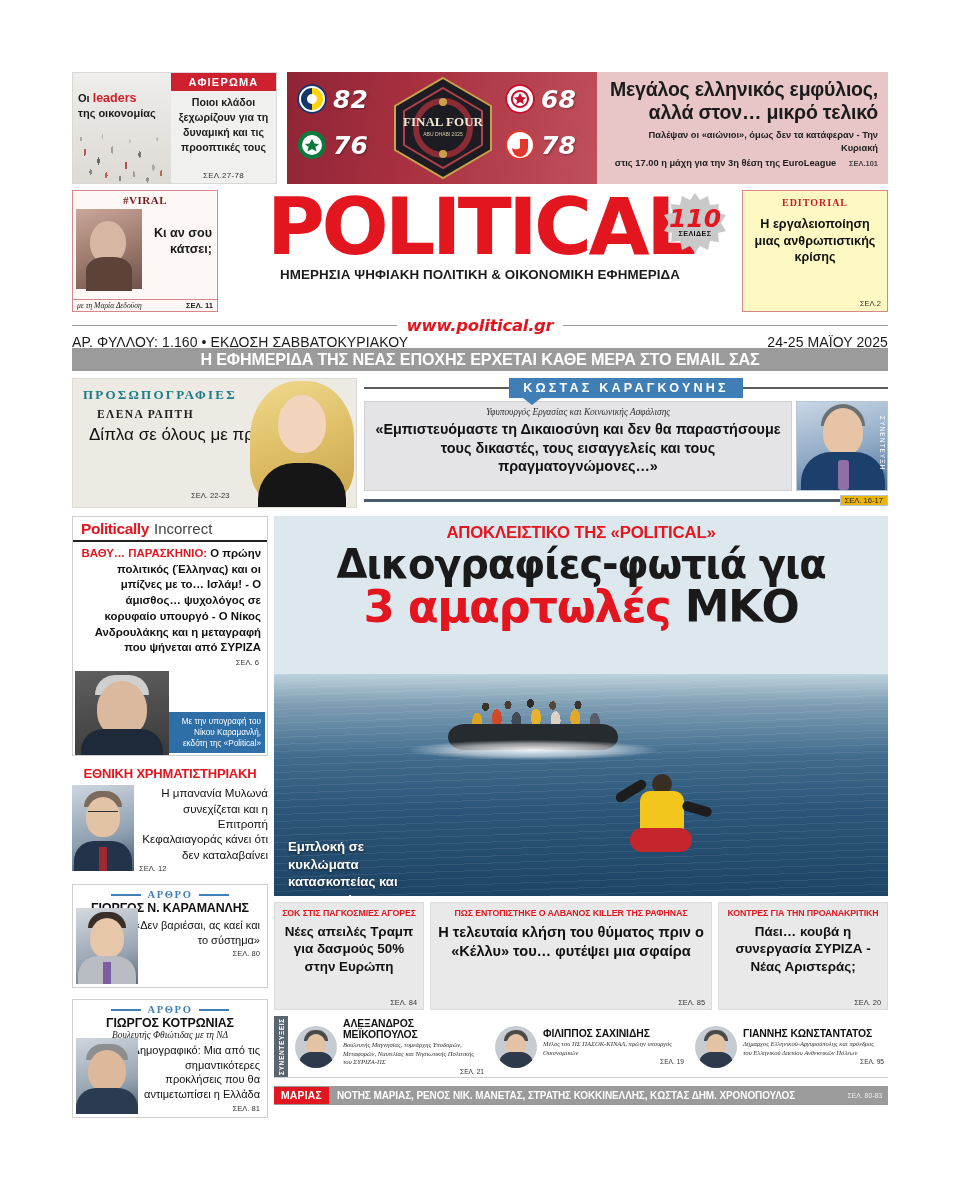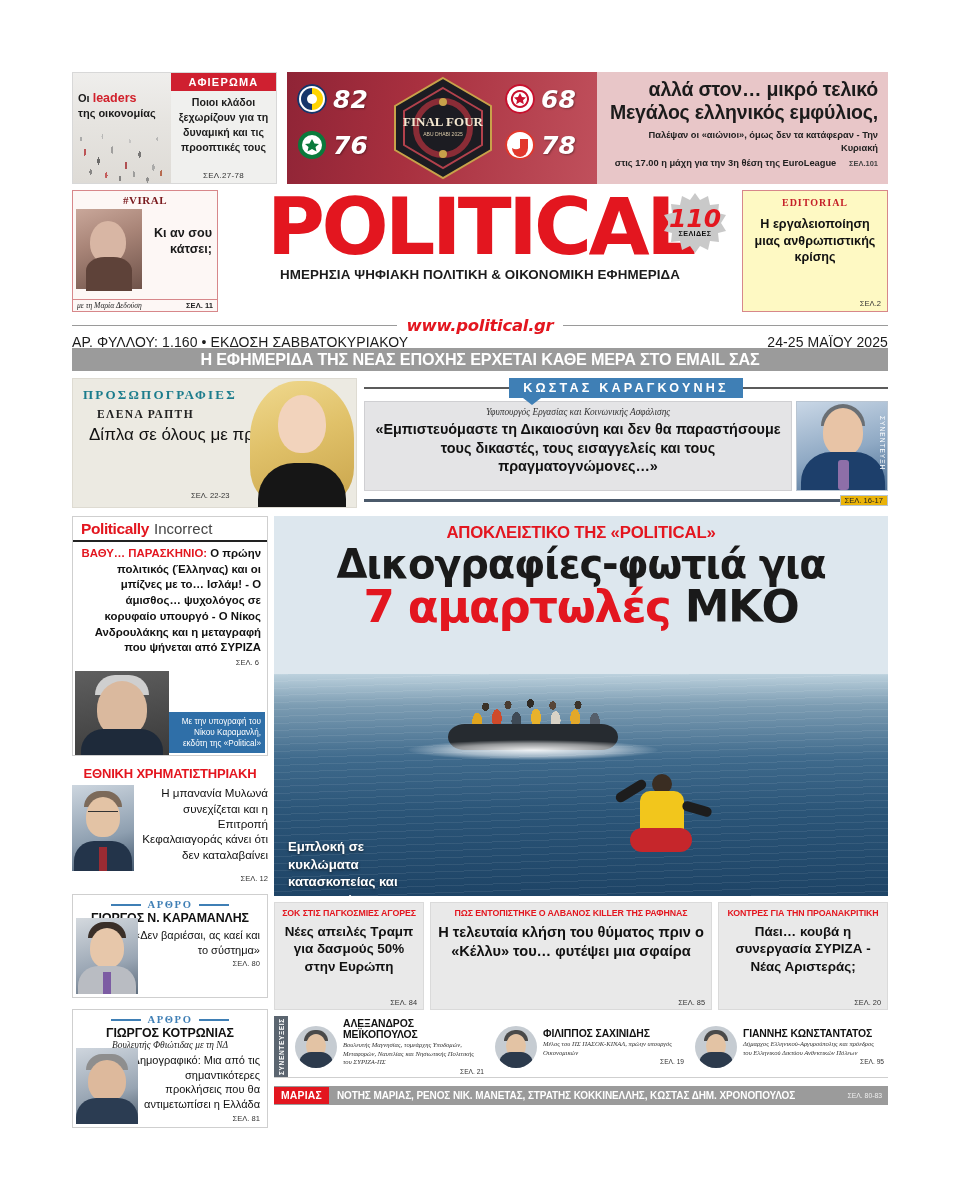--- a/index.html
+++ b/index.html
@@ -148,21 +148,21 @@
   .sec-hd-red { color:#e3161f; font-weight:800; font-size:13px; text-align:center; letter-spacing:-.2px;}
   .sec-row { display:flex; gap:5px; margin-top:4px; }
   .mini-photo { width:62px; height:86px; flex:none; overflow:hidden; position:relative; }
   .mp1 { background:linear-gradient(165deg,#cdd6df 0%,#8e9fb0 60%,#44586e 100%); }
   .mp1 .f { position:absolute; left:14px; top:12px; width:34px; height:40px; border-radius:50% 50% 45% 45%; background:#e3c3a5;}
   .mp1 .h { position:absolute; left:12px; top:6px; width:38px; height:16px; border-radius:20px 20px 0 0; background:#7c6a5a;}
   .mp1 .g { position:absolute; left:16px; top:26px; width:30px; height:7px; border-top:1.6px solid #333; }
   .mp1 .s { position:absolute; left:2px; bottom:0; width:58px; height:30px; border-radius:20px 20px 0 0; background:#23344a;}
   .mp1 .ti { position:absolute; left:27px; bottom:0; width:8px; height:24px; background:#9b2b33;}
   .sec-t { flex:1; font-size:11.6px; color:#111; line-height:1.33; text-align:right; font-weight:500;}
-  .sec-sel { text-align:right; font-size:7.6px; color:#333; margin-top:12px;}
+  .sec-sel { text-align:left; font-size:7.6px; color:#333; margin-top:2px;}
 
   .art-box { border:1px solid #cfcfcf; margin-top:11px; position:relative; min-height:104px; background:#fff;}
   .art-hd { display:flex; align-items:center; justify-content:center; gap:6px; padding-top:4px;}
   .art-hd .ln { width:30px; height:2px; background:#3f7fb5;}
   .art-hd .lbl { color:#3f7fb5; font-family:"Liberation Serif", serif; font-weight:700; font-size:10.6px; letter-spacing:1.6px;}
   .art-name { text-align:center; font-weight:800; font-size:12.4px; color:#111; letter-spacing:-.1px; margin-top:1px;}
   .art-role { text-align:center; font-family:"Liberation Serif", serif; font-style:italic; font-size:9.4px; color:#222; }
   .art-t { font-size:11px; color:#111; line-height:1.33; text-align:right; padding:3px 7px 0 56px; font-weight:500;}
   .art-sel { text-align:right; font-size:7.6px; color:#333; padding:2px 7px 4px 0;}
   .art-photo { position:absolute; left:3px; bottom:3px; width:62px; height:76px; overflow:hidden;}
@@ -308,22 +308,22 @@
           <polygon points="60,2 108,30 108,74 60,102 12,74 12,30" fill="#1c1c22" stroke="#c8a24a" stroke-width="2"></polygon>
           <polygon points="60,12 99,35 99,69 60,92 21,69 21,35" fill="none" stroke="#b2414c" stroke-width="2"></polygon>
           <circle cx="60" cy="52" r="27" fill="none" stroke="#8a2c36" stroke-width="6"></circle>
           <text x="60" y="50" font-size="13" font-weight="bold" fill="#f3e7d0" text-anchor="middle" font-family="Liberation Serif, serif">FINAL FOUR</text>
           <text x="60" y="60" font-size="5" fill="#d9c9a8" text-anchor="middle" font-family="Liberation Sans, sans-serif">ABU DHABI 2025</text>
           <circle cx="60" cy="26" r="4" fill="#c8a24a"></circle>
           <circle cx="60" cy="78" r="4" fill="#c8a24a"></circle>
         </svg>
       </div>
       <div class="sports-right">
+        <div class="sports-h" style="text-align:right">Μεγάλος ελληνικός εμφύλιος,</div>
         <div class="sports-h" style="text-align:right">αλλά στον… μικρό τελικό</div>
-        <div class="sports-h" style="text-align:right">Μεγάλος ελληνικός εμφύλιος,</div>
         <div class="sports-sub">Παλέψαν οι «αιώνιοι», όμως δεν τα κατάφεραν - Την Κυριακή</div>
         <div class="sports-sub" style="margin-top:1px">
           <span>στις 17.00 η μάχη για την 3η θέση της EuroLeague</span>
           <span class="sports-sel" style="margin-left:10px">ΣΕΛ.101</span>
         </div>
       </div>
     </div>
   </div>
 
   <div class="masthead">
@@ -482,21 +482,21 @@
         <div class="f"></div>
         <div class="s"></div>
       </div>
     </div>
   </div>
 
   <div class="main">
     <div class="main-kicker">ΑΠΟΚΛΕΙΣΤΙΚΟ ΤΗΣ «POLITICAL»</div>
     <div class="main-h1">Δικογραφίες-φωτιά για</div>
     <div class="main-h2">
-      <span class="rd">7 αμαρτωλές</span>
+      <span class="rd">3 αμαρτωλές</span>
       <span class="bk">ΜΚΟ</span>
     </div>
 
     <div class="sea">
       <div class="waves"></div>
       <div class="boat">
         <div class="people"></div>
         <div class="tube"></div>
         <div class="foam"></div>
       </div>

